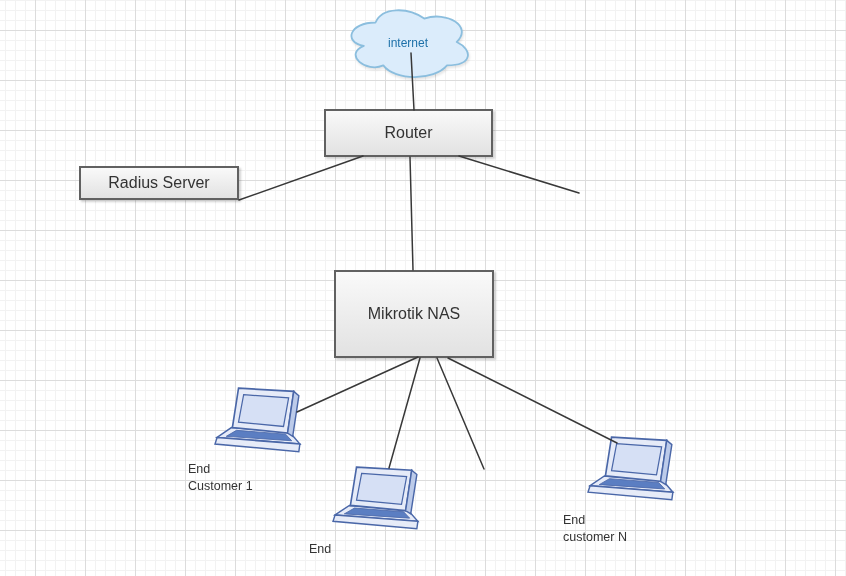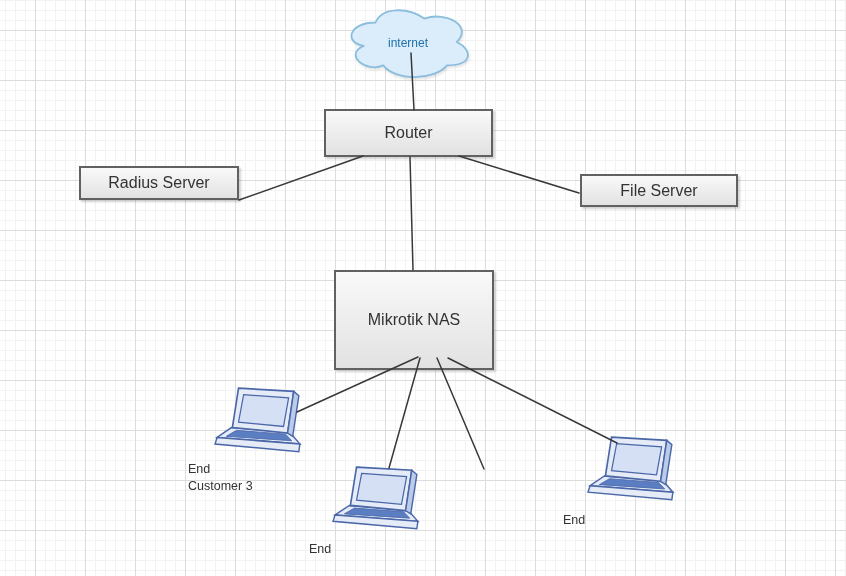--- a/index.html
+++ b/index.html
@@ -24,21 +24,21 @@
     box-sizing: border-box;
     display: flex; align-items: center; justify-content: center;
     background: linear-gradient(180deg, #f9f9f9 0%, #e2e2e2 100%);
     border: 2px solid #616161;
     box-shadow: 2px 2px 2px rgba(0,0,0,0.18);
     color: #333333; font-size: 16px;
   }
   .router  { left: 324px; top: 109px; width: 169px; height: 48px; }
   .radius  { left:  79px; top: 166px; width: 160px; height: 34px; }
   .file    { left: 580px; top: 174px; width: 158px; height: 33px; }
-  .nas     { left: 334px; top: 270px; width: 160px; height: 100px; text-align: right; }
+  .nas     { left: 334px; top: 270px; width: 160px; height: 88px; text-align: right; }
   .cloud   { left: 343px; top:   3px; width: 130px; height: 80px; text-decoration: underline; }
   .cloud svg { position: absolute; left: 0; top: 0;
                filter: drop-shadow(1px 2px 1px rgba(0,0,0,0.10)); }
   .cloud-label {
     position: absolute; left: 0; top: 0; width: 100%; height: 100%;
     display: flex; align-items: center; justify-content: center;
     color: #1d70a8; font-size: 12px;
   }
   .laptop { position: absolute; }
   .lap-label {
@@ -73,47 +73,45 @@
     </svg>
     <div class="cloud-label">internet</div>
   </div>
 
   <div class="node box router">
     <span>Router</span>
   </div>
   <div class="node box radius">
     <span>Radius Server</span>
   </div>
-  <div class="node box file">
-    <span>File Server</span>
-  </div>
   <div class="node box nas">
     <span>Mikrotik NAS</span>
   </div>
 
   <svg class="laptop" style="left:214px; top:387px;" width="92" height="68">
     <use href="#laptop-sym" width="92" height="68"></use>
   </svg>
   <div class="lap-label lbl1">
     <div>End</div>
-    <div>Customer 3</div>
+    <div>Customer 1</div>
   </div>
 
   <svg class="laptop" style="left:332px; top:466px;" width="92" height="66">
     <use href="#laptop-sym" width="92" height="66"></use>
   </svg>
   <div class="lap-label lbl2">
     <div>End</div>
   </div>
 
   <svg class="laptop" style="left:587px; top:436px;" width="92" height="67">
     <use href="#laptop-sym" width="92" height="67"></use>
   </svg>
   <div class="lap-label lblN">
     <div>End</div>
+    <div>customer N</div>
   </div>
 
   <svg id="edges" width="846" height="576">
     <g fill="none" stroke-width="1.5" stroke-linecap="round">
       <line x1="411" y1="53" x2="414" y2="110" stroke="#383838"></line>
       <line x1="363" y1="156" x2="239" y2="200" stroke="#383838"></line>
       <line x1="459" y1="156" x2="579" y2="193" stroke="#383838"></line>
       <line x1="410" y1="157" x2="413" y2="270" stroke="#383838"></line>
       <line x1="418" y1="357" x2="297" y2="412" stroke="#383838"></line>
       <line x1="420" y1="358" x2="389" y2="468" stroke="#383838"></line>

